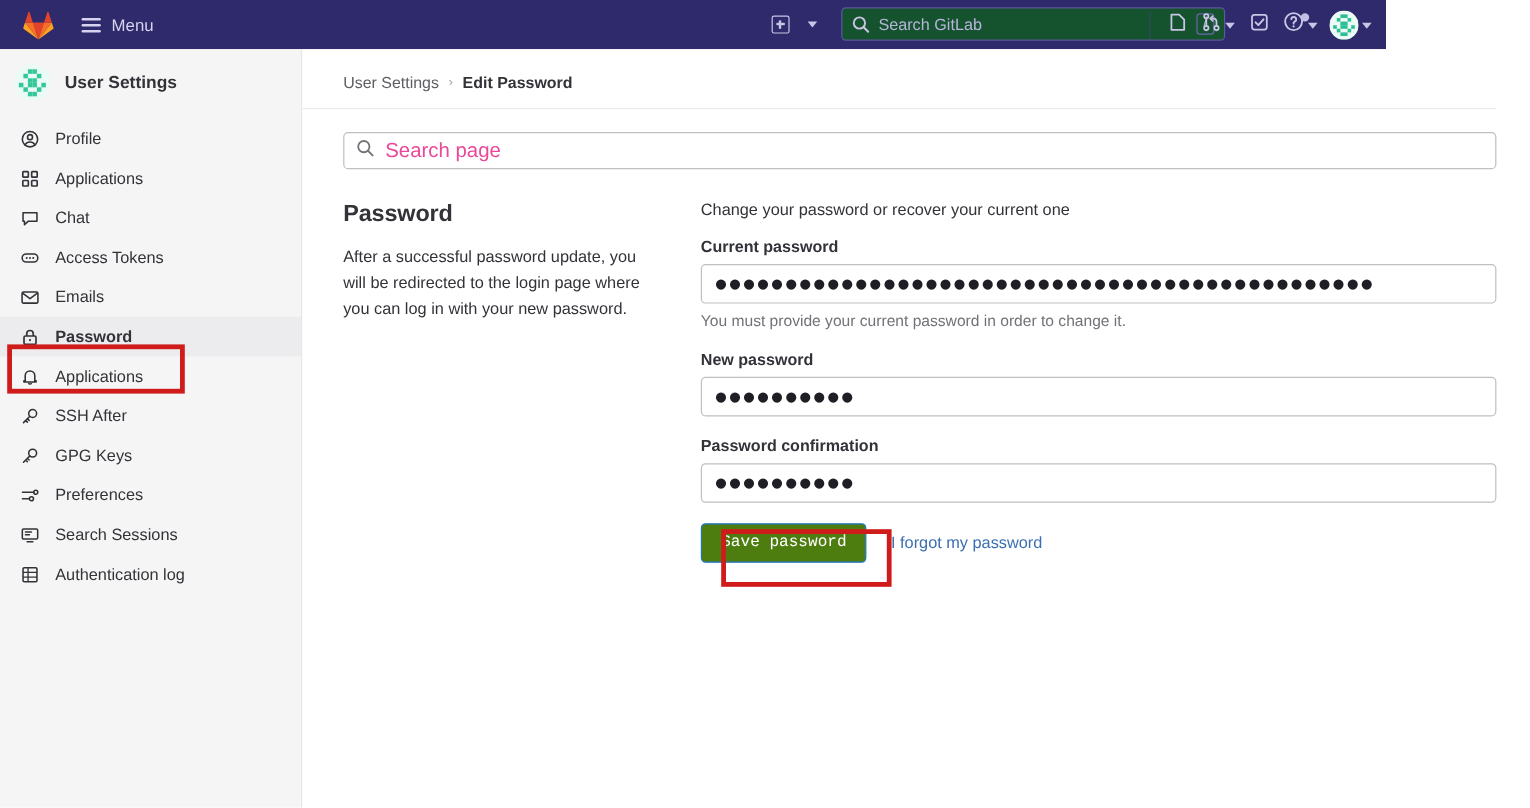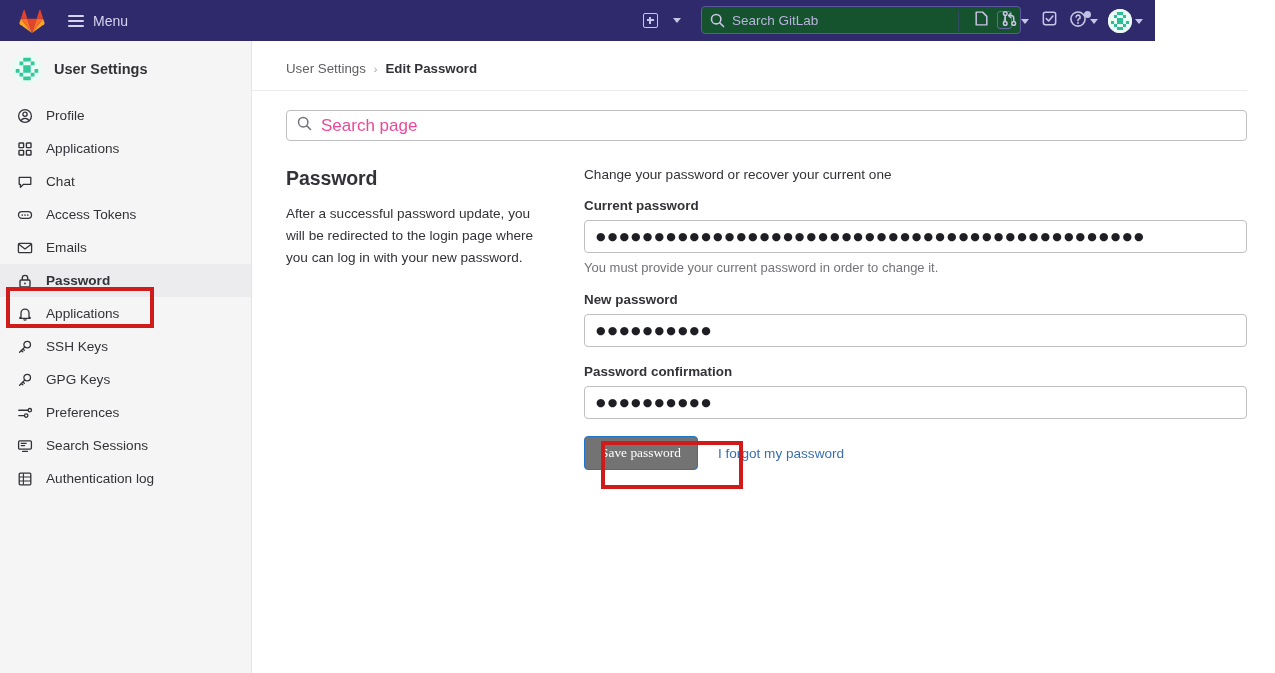--- a/index.html
+++ b/index.html
@@ -158,24 +158,24 @@
   .dots {
     font-family: "DejaVu Sans", sans-serif;
     font-size: 11px; letter-spacing: 2.1px; color: #1f1e24;
     white-space: nowrap; line-height: 1;
   }
   .f-help { font-size: 13px; color: #737278; margin-top: 7px; }
   .f-group { margin-bottom: 17px; }
 
   .actions { display: flex; align-items: center; gap: 20px; margin-top: 6px; }
   .btn-primary {
-    background: #737373; color: #fff; border: 1px solid #1f75cb;
+    background: #4d7c0f; color: #fff; border: 1px solid #1f75cb;
     border-radius: 4px; font-size: 13.4px;
     padding: 8px 16px; cursor: pointer;
-    font-family: Liberation Serif, serif;
+    font-family: Liberation Mono, monospace;
   }
   .link { color: #3a6fb0; font-size: 13.6px; cursor: pointer; }
 
   
   .hl { position: absolute; border: 4px solid #d01b1b; pointer-events: none; }
   #hl-password { left: 6px; top: 287px; width: 148px; height: 41px; }
   #hl-save { left: 601px; top: 441px; width: 142px; height: 48px; }
 </style>
 </head>
 <body>
@@ -399,21 +399,21 @@
       <span>Applications</span>
     </div>
 
     <div class="sb-item">
       <span class="sb-ico">
         <svg width="16" height="16" viewBox="0 0 16 16">
           <circle cx="10.2" cy="5.6" r="3.3" fill="none" stroke="#333238" stroke-width="1.3"></circle>
           <path d="M7.9 7.9 2.6 13.2M4.4 11.4l1.4 1.4M5.9 9.9l1.4 1.4" fill="none" stroke="#333238" stroke-width="1.3" stroke-linecap="round"></path>
         </svg>
       </span>
-      <span>SSH Keys</span>
+      <span>SSH After</span>
     </div>
 
     <div class="sb-item">
       <span class="sb-ico">
         <svg width="16" height="16" viewBox="0 0 16 16">
           <circle cx="10.2" cy="5.6" r="3.3" fill="none" stroke="#333238" stroke-width="1.3"></circle>
           <path d="M7.9 7.9 2.6 13.2M4.4 11.4l1.4 1.4M5.9 9.9l1.4 1.4" fill="none" stroke="#333238" stroke-width="1.3" stroke-linecap="round"></path>
         </svg>
       </span>
       <span>GPG Keys</span>

